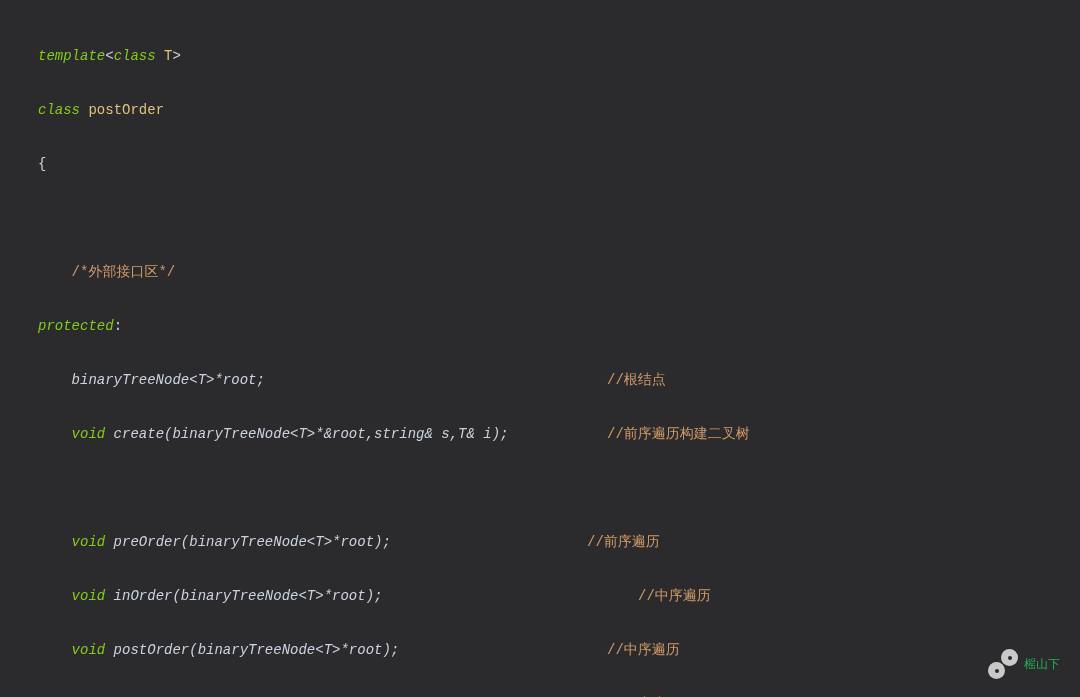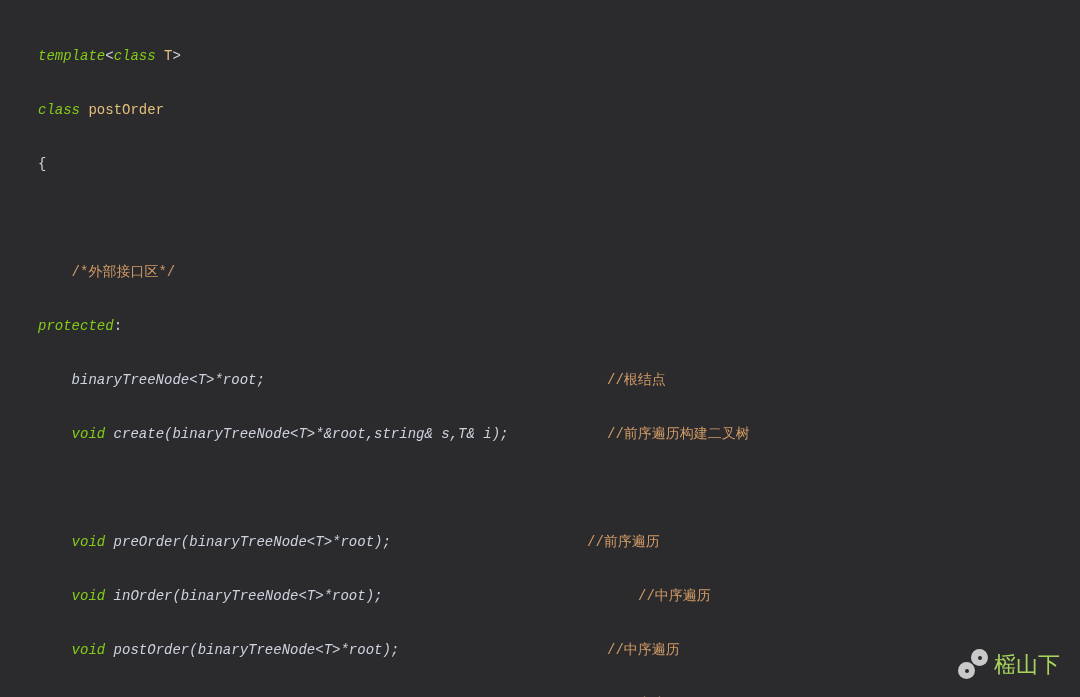--- a/index.html
+++ b/index.html
@@ -28,23 +28,23 @@
   .commentA{ color: #d19a66; }  comment with asterisks */
   .brace  { color: #cdd3de; }
   .col-comment { position: absolute; text-align: center; }
   .watermark {
     position: absolute;
     right: 20px;
     bottom: 18px;
     display: flex;
     align-items: center;
     gap: 6px;
-    color: #bef264;
+    color: #22c55e;
     font-family: "Microsoft YaHei","PingFang SC",sans-serif;
-    font-size: 22px;
+    font-size: 12px;
     opacity: 0.85;
   }
   .wm-icon {
     position: relative;
     width: 30px;
     height: 30px;
   }
   .wm-icon .b1,.wm-icon .b2{
     position:absolute;
     width:17px;height:17px;border-radius:50%;

